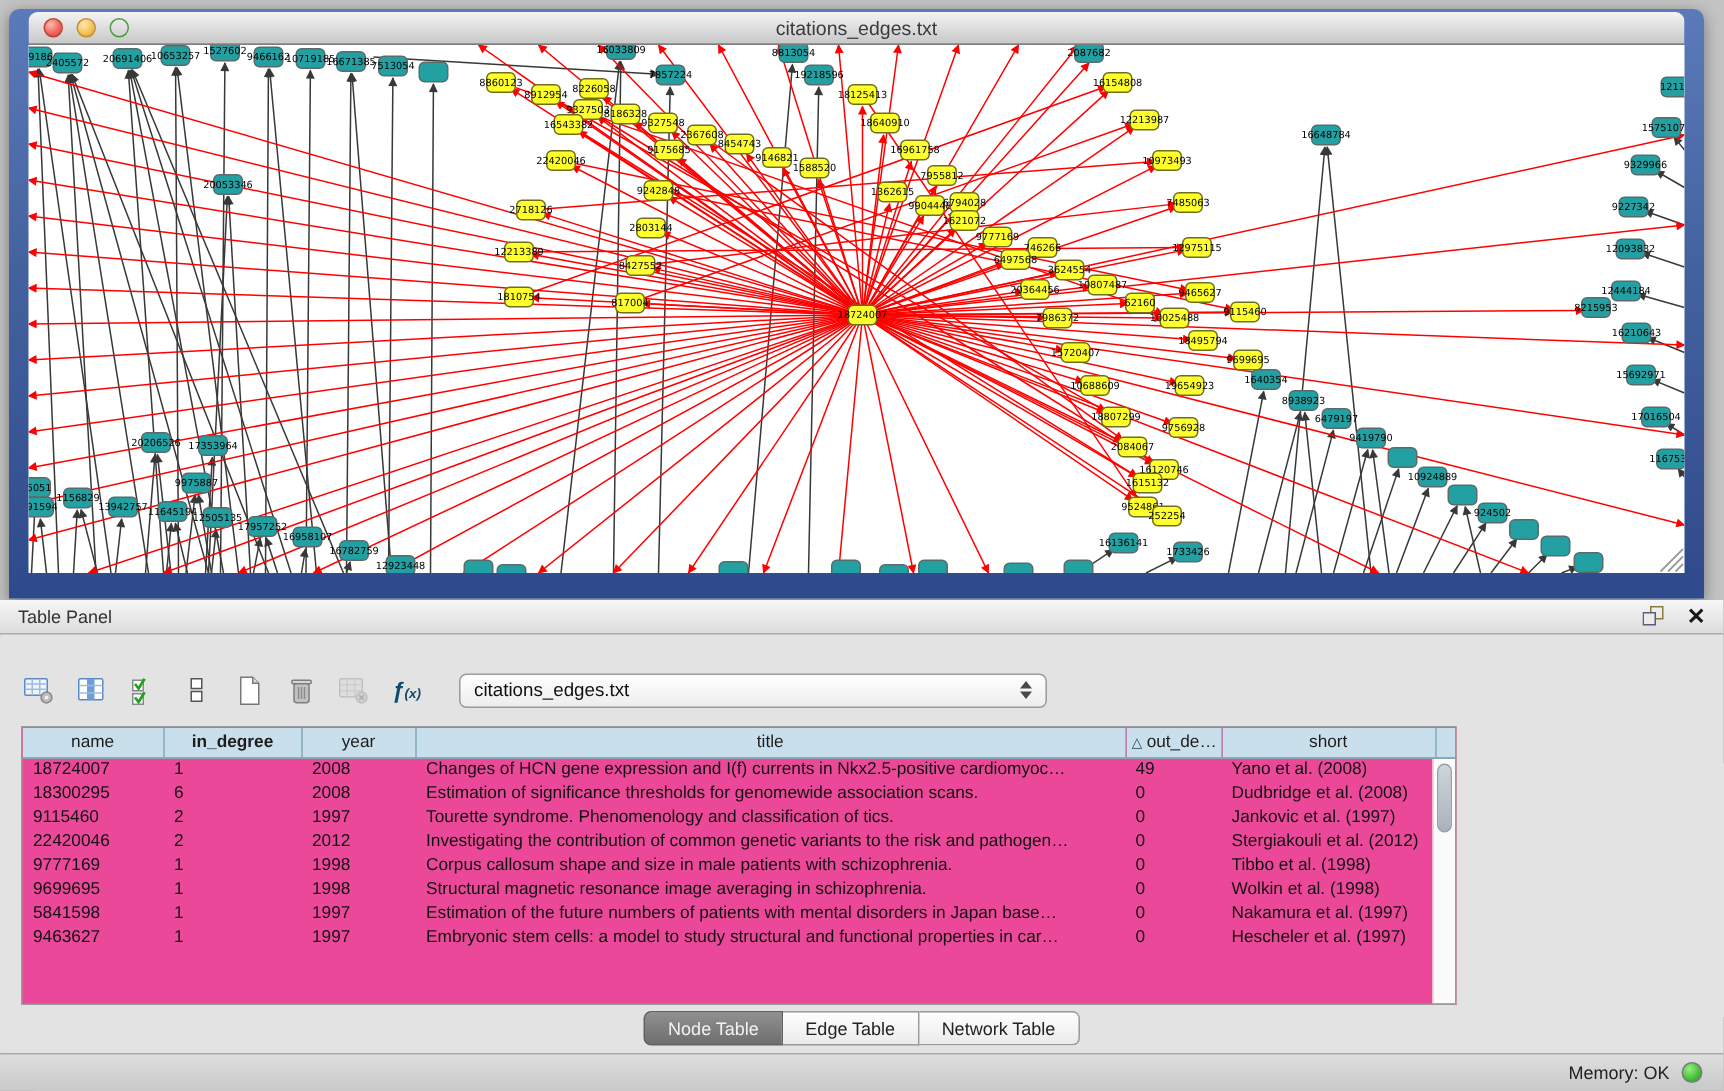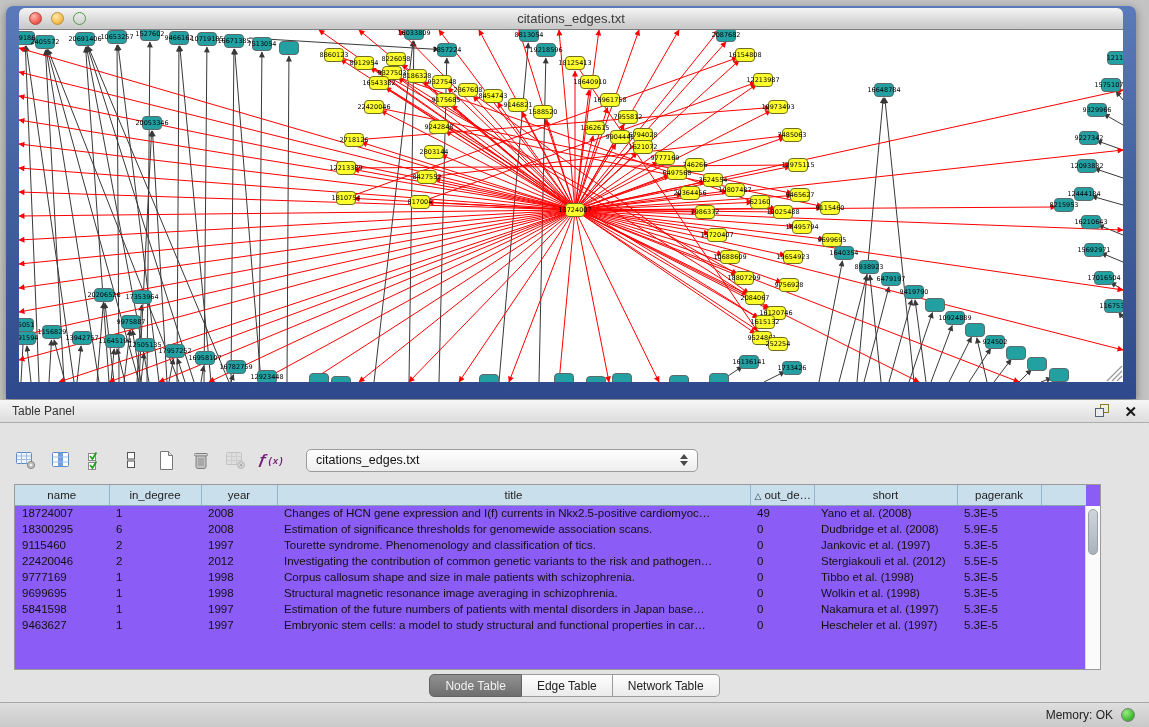--- a/index.html
+++ b/index.html
@@ -33,30 +33,30 @@
   
   .table-panel{position:absolute;left:0;top:400px;width:1149px;height:327px;background:#e3e3e3;border-radius:26px;}
   .panel-titlebar{height:23px;background:linear-gradient(#f6f6f6,#dddddd);border-bottom:1px solid #adadad;
     display:flex;align-items:center;padding:0 12px;}
   .panel-title{font-size:12px;color:#333;}
   .panel-actions{margin-left:auto;display:flex;align-items:center;gap:14px;}
   .close-x{font-size:15px;font-weight:bold;color:#161616;line-height:1;cursor:default;}
   .toolbar{position:absolute;top:46px;left:12px;height:28px;display:flex;align-items:center;gap:7px;}
   .tbtn{width:28px;height:26px;display:flex;align-items:center;justify-content:center;background:transparent;border:none;padding:0;}
   .tbtn.disabled{opacity:.45;}
-  .fx{font-family:Liberation Mono, monospace;font-style:italic;font-weight:bold;font-size:15px;color:#701a75;}
+  .fx{font-family:Liberation Sans, sans-serif;font-style:italic;font-weight:bold;font-size:15px;color:#0c4a6e;}
   .fx small{font-size:9px;font-weight:bold;}
   .combo{margin-left:14px;width:392px;height:23px;background:linear-gradient(#ffffff,#ededed);
     border:1px solid #9c9c9c;border-radius:5px;display:flex;align-items:center;padding:0 9px;
     font-size:12.5px;color:#111;}
   .combo-arrows{margin-left:auto;display:flex;flex-direction:column;gap:2px;align-items:center;}
   .combo-arrows i{width:0;height:0;border-left:4px solid transparent;border-right:4px solid transparent;display:block;}
   .arr-up{border-bottom:5px solid #4a4a4a;}
   .arr-dn{border-top:5px solid #4a4a4a;}
-  .table-wrap{position:absolute;left:14px;top:84px;width:1087px;height:186px;background:#8b5cf6;
+  .table-wrap{position:absolute;left:14px;top:84px;width:957px;height:186px;background:#ec4899;
     border:1px solid #9a9a9a;overflow:hidden;}
   table{border-collapse:collapse;table-layout:fixed;width:1071px;font-size:11.5px;}
   thead th{height:20px;background:var(--accent-blue);border-right:1px solid #94b6c7;border-bottom:1px solid #8aa6b4;
     font-weight:normal;color:#1d1d1d;text-align:center;padding:0 4px;overflow:hidden;white-space:nowrap;}
   thead th:last-child{border-right:none;}
   .sort-tri{font-size:9px;margin-right:3px;color:#1d3a4a;}
   tbody td{height:16px;padding:0 7px;white-space:nowrap;overflow:hidden;color:#111;border:none;}
   .vscroll{position:absolute;right:0;top:21px;bottom:0;width:15px;background:#fbfbfb;border-left:1px solid #dcdcdc;}
   .vthumb{position:absolute;top:3px;left:2px;width:10px;height:46px;border-radius:6px;
     background:linear-gradient(#cfd5db,#a9b2bc);border:1px solid #98a1ab;}
@@ -841,21 +841,21 @@
           <i class="arr-dn"></i>
         </span>
     </div>
   </div>
 
   <div class="table-wrap">
     <table>
       <thead>
           <tr id="thead-row">
             <th style="width: 94px;">name</th>
-            <th style="width: 92px;">in_degree</th>
+            <th style="width: 92px; font-weight: bold;">in_degree</th>
             <th style="width: 76px;">year</th>
             <th style="width: 473px;">title</th>
             <th style="width: 64px; margin-left: 26px;"><span class="sort-tri">△</span>out_de…</th>
             <th style="width: 143px;">short</th>
             <th style="width: 84px;">pagerank</th>
             <th></th>
           </tr>
         </thead>
       <tbody id="tbody-rows">
           <tr>

